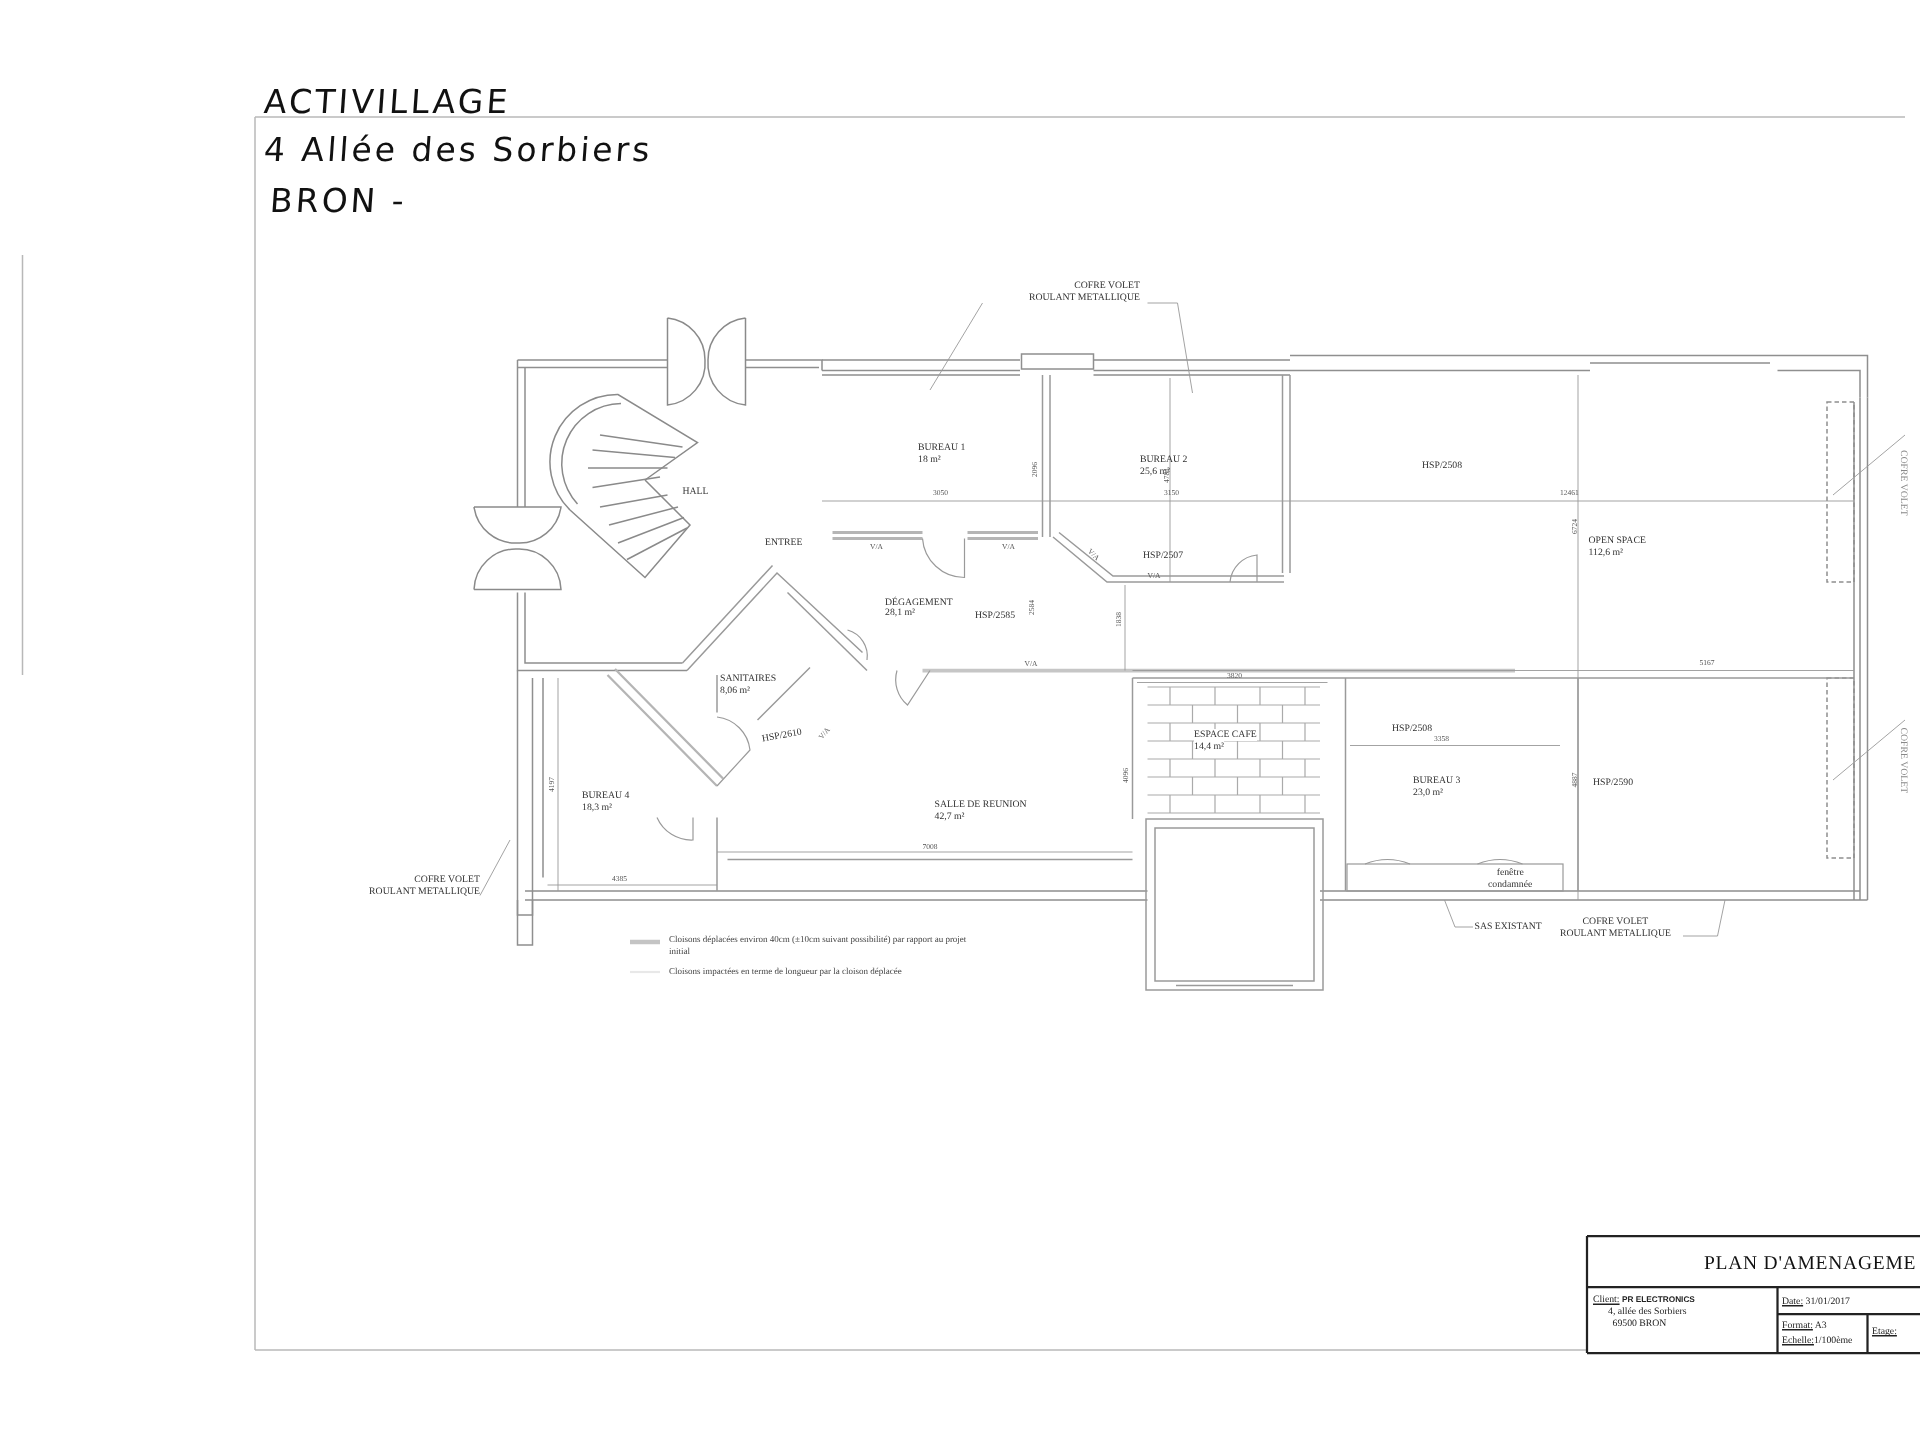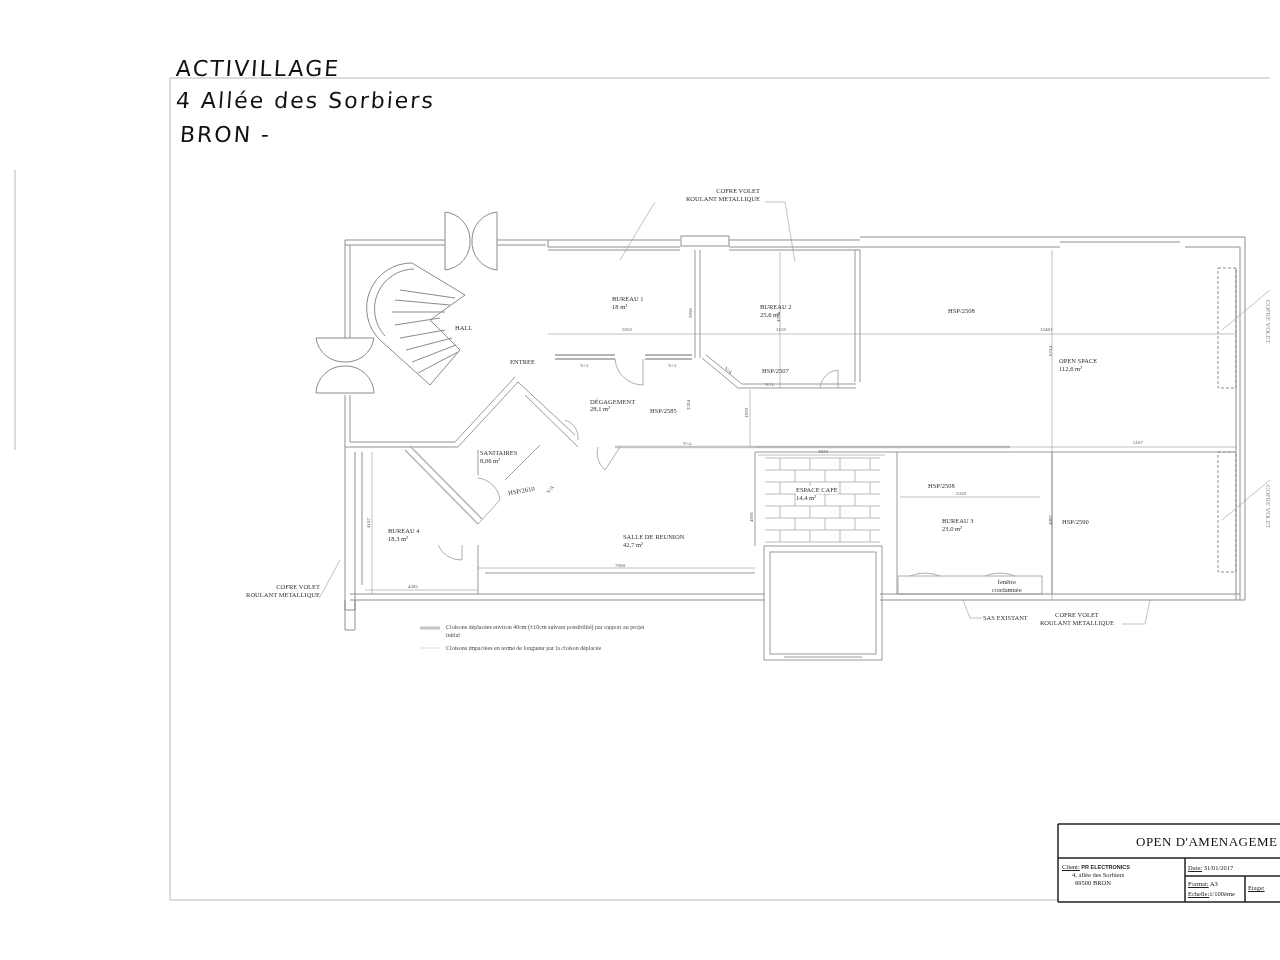--- a/index.html
+++ b/index.html
@@ -261,21 +261,21 @@
 <div class="lbl vert90" style="left:1272px; top:485px; color:#888;">COFRE VOLET</div>
 <div class="lbl" style="left:983px; top:614px;">SAS EXISTANT</div>
 <div class="lbl area" style="left:992px; top:578px; text-align:center;">
   <div>fenêtre</div>
   <div>condamnée</div>
 </div>
 
 <div class="abs legend-text" style="left:446px; top:623px;">Cloisons déplacées environ 40cm (±10cm suivant possibilité) par rapport au projet initial</div>
 <div class="abs legend-text" style="left:446px; top:644px;">Cloisons impactées en terme de longueur par la cloison déplacée</div>
 
-<div class="abs tb-title" style="left:1136px; top:834px;">OPEN D'AMENAGEME</div>
+<div class="abs tb-title" style="left:1136px; top:834px;">PLAN D'AMENAGEME</div>
 <div class="abs tb-small" style="left:1062px; top:863px;">
   <span style="text-decoration:underline;">Client:</span>
   <span style="font-weight:bold; font-family:'Liberation Sans', sans-serif; font-size:5.5px;">PR ELECTRONICS</span>
 </div>
 <div class="abs tb-small" style="left:1072px; top:871px;">4, allée des Sorbiers</div>
 <div class="abs tb-small" style="left:1075px; top:879px;">69500 BRON</div>
 <div class="abs tb-small" style="left:1188px; top:864px;">
   <span style="text-decoration:underline;">Date:</span>
   <span>31/01/2017</span>
 </div>

